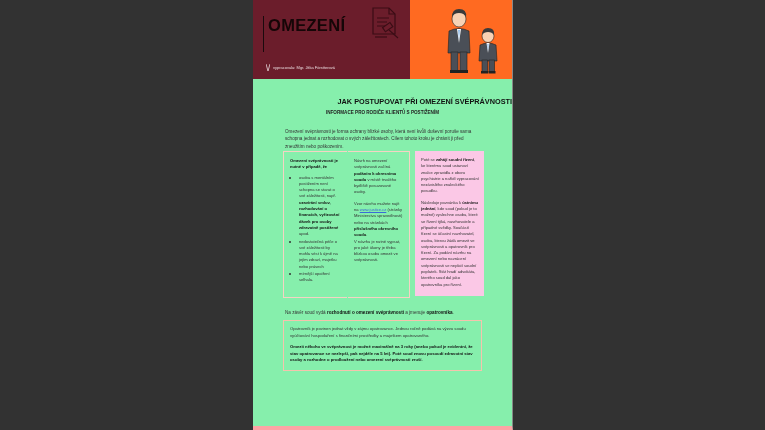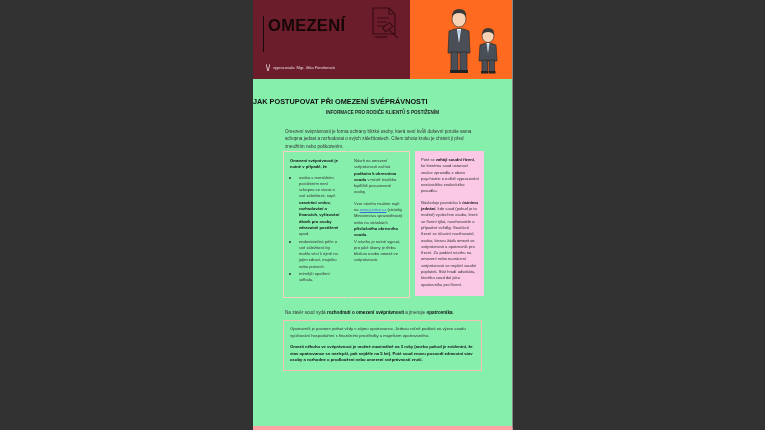--- a/index.html
+++ b/index.html
@@ -46,21 +46,21 @@
   .doc-icon { position: absolute; left: 114px; top: 6px; width: 36px; height: 34px; }
   .author {
     position: absolute; left: 13px; top: 64px;
     font-size: 4px; color: #e9d9dc;
     display: flex; align-items: center; gap: 3px;
   }
   .author .mark { width: 4px; height: 7px; }
   .people { position: absolute; left: 30px; top: 7px; width: 65px; height: 68px; }
   .content { position: absolute; left: 0; top: 79px; width: 259px; }
   .h1 {
-    position: absolute; top: 18px; left: 0; width: 259px; text-align: left;
+    position: absolute; top: 18px; left: 0; width: 259px; text-align: right;
     font-weight: bold; font-size: 7.3px; color: #111;
   }
   .h2 {
     position: absolute; top: 31px; left: 0; width: 259px; text-align: center;
     font-weight: bold; font-size: 4.6px; color: #222;
   }
   .intro {
     position: absolute; left: 32px; top: 49px; width: 196px;
     font-size: 4.6px; line-height: 7.3px; color: #333;
   }

